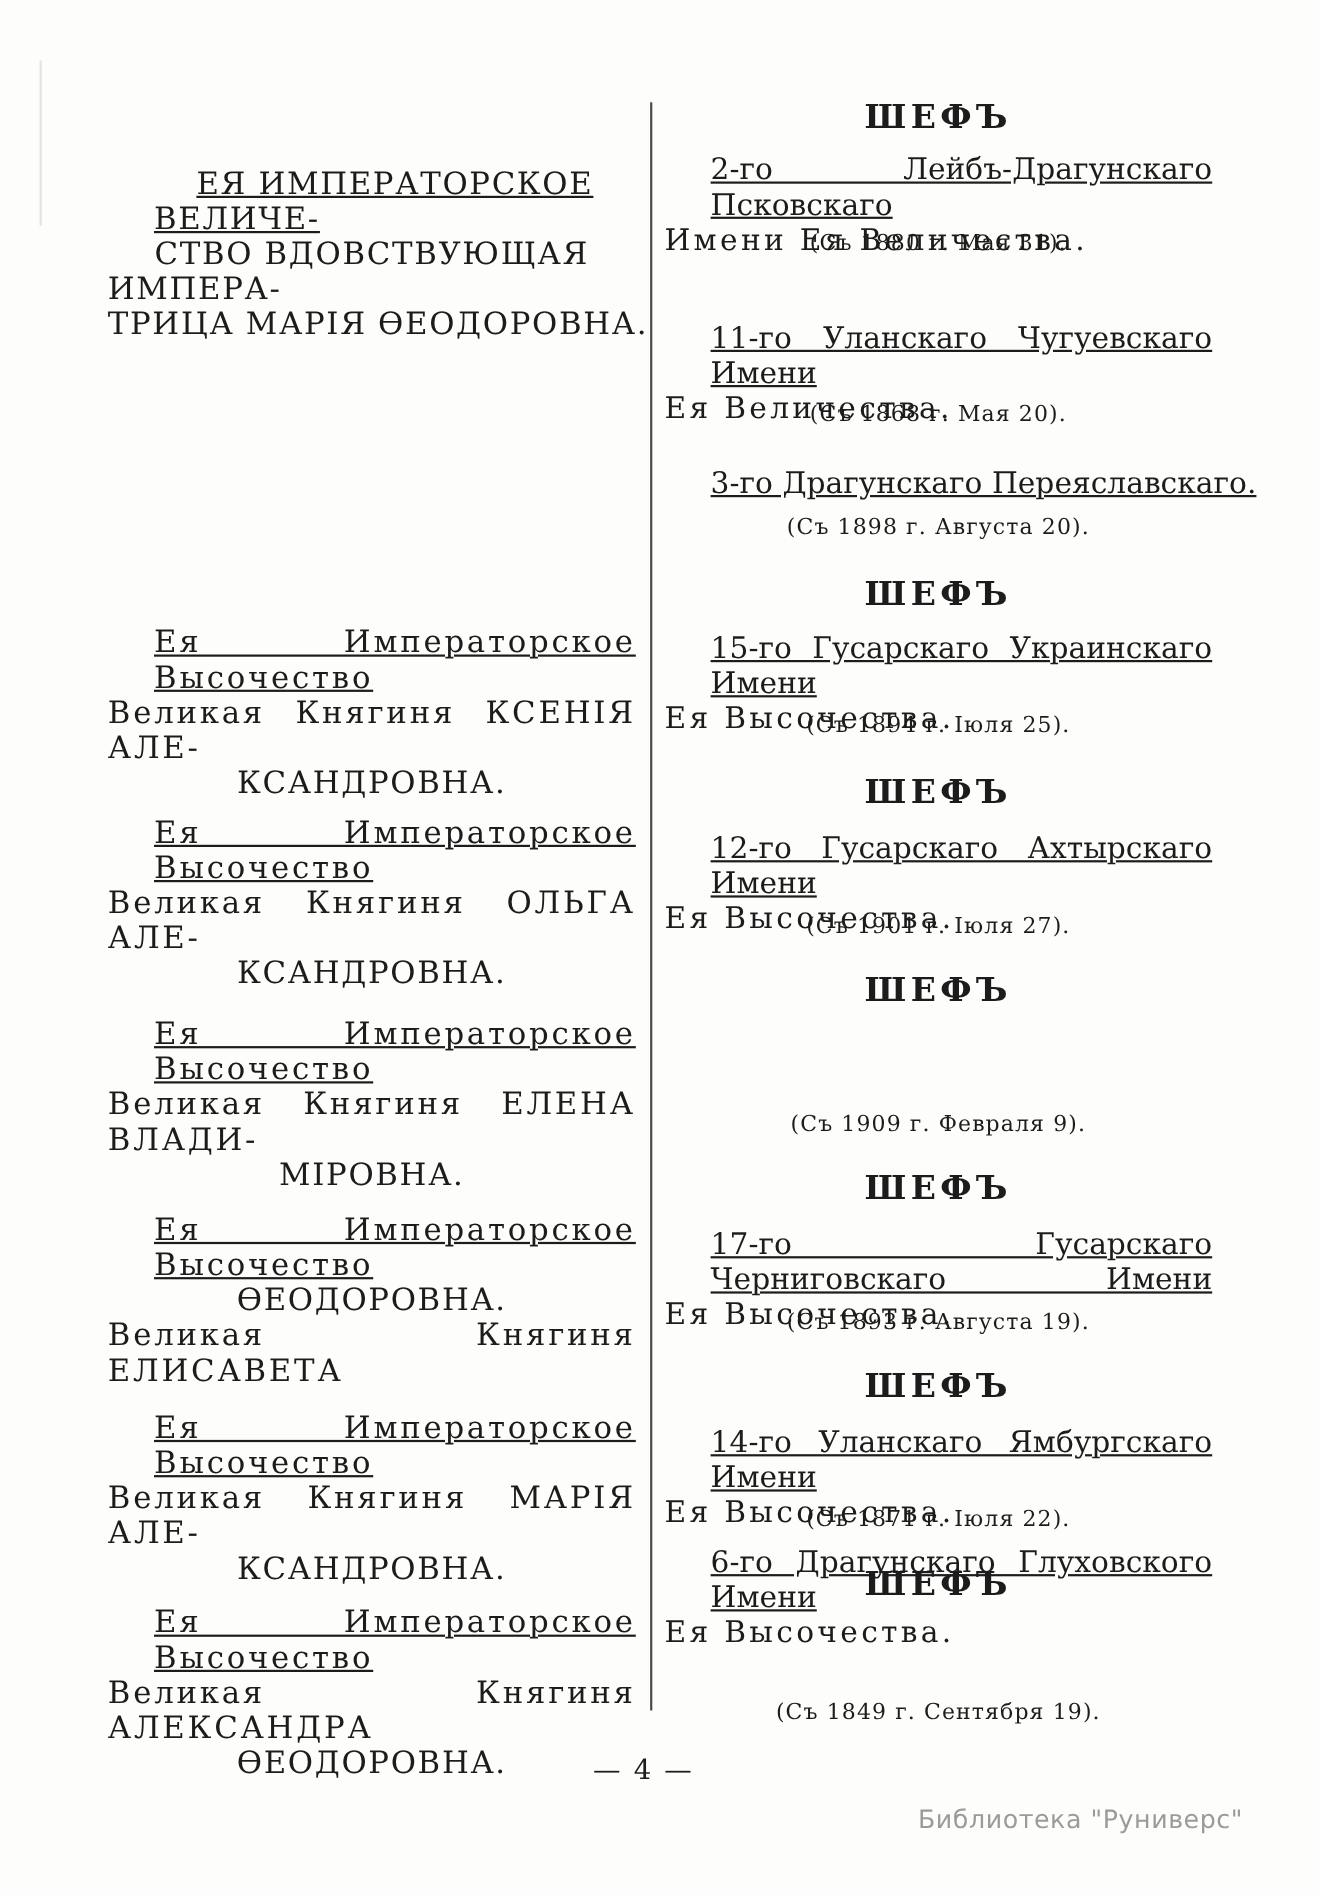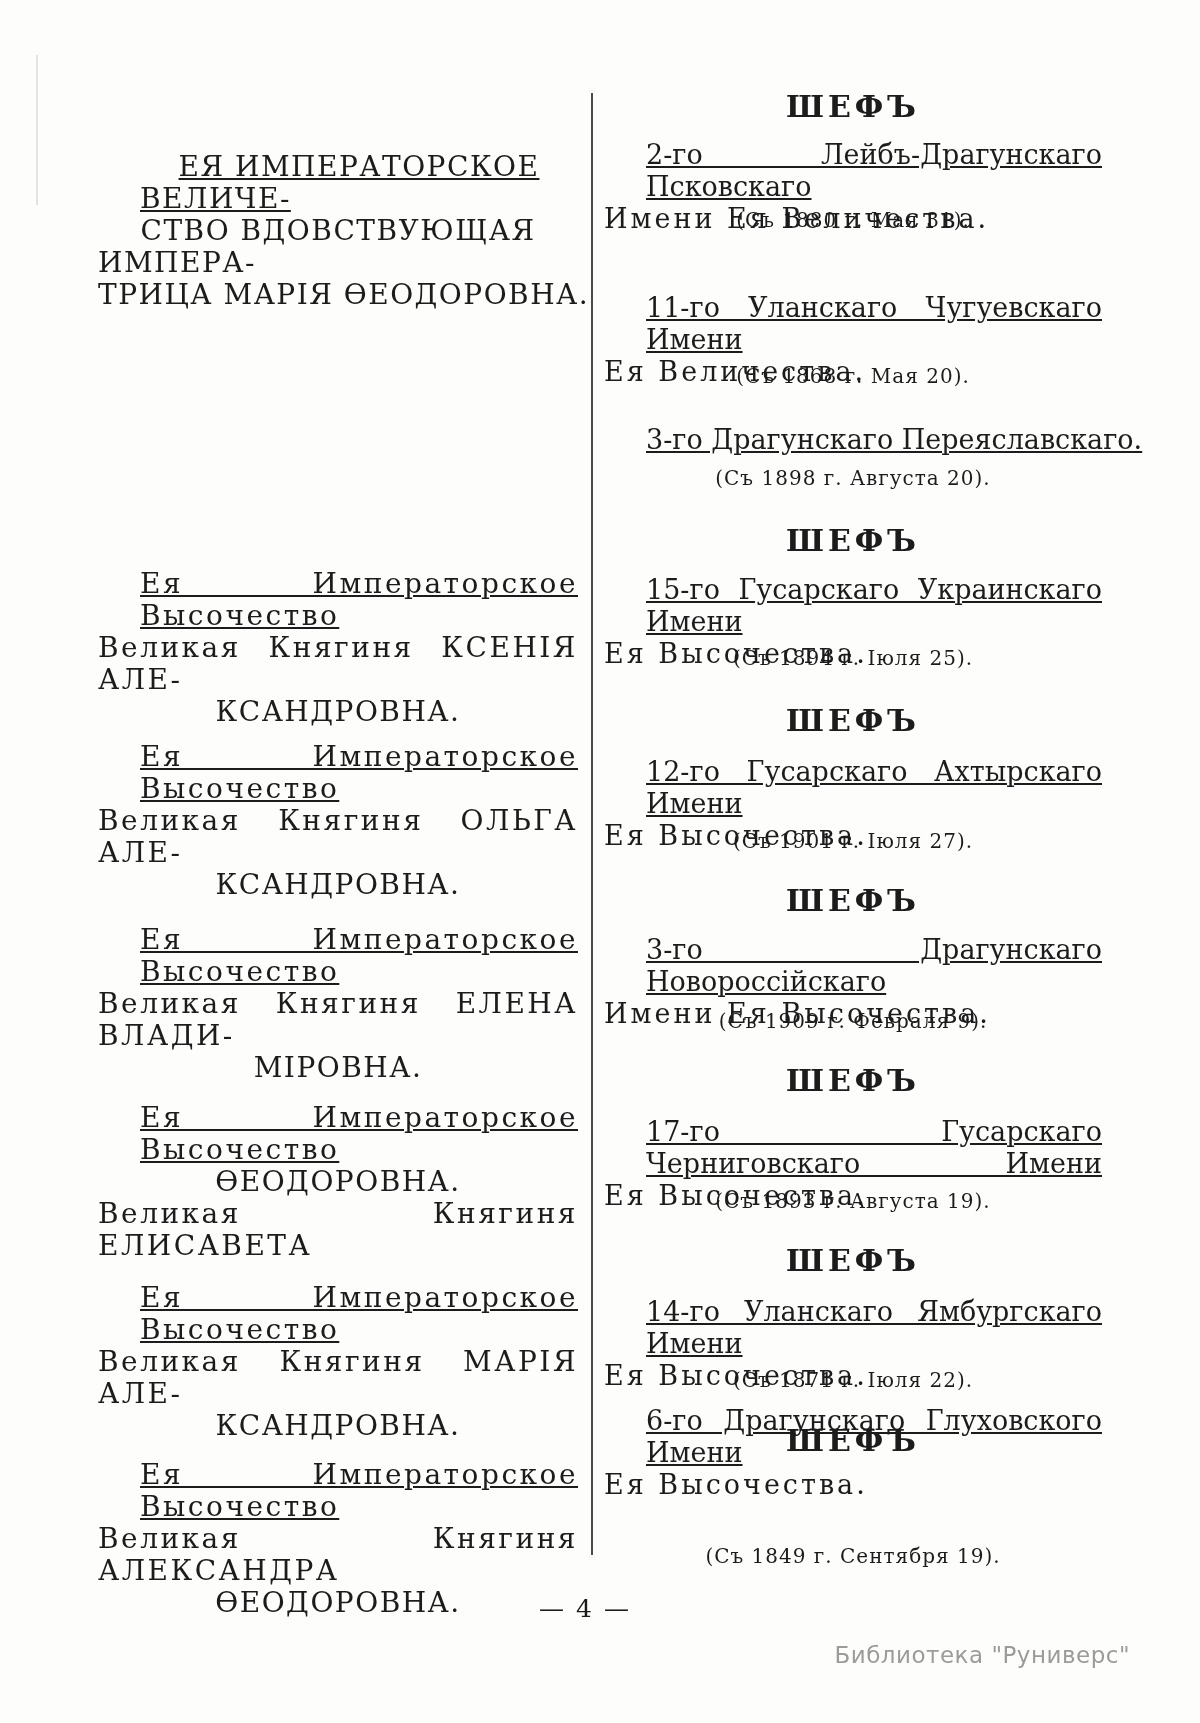--- a/index.html
+++ b/index.html
@@ -137,24 +137,20 @@
     <div class="chief" style="top:704px">ШЕФЪ</div>
 
     <div class="reg" style="top:756px">
       <div class="ln indent just">12-го Гусарскаго Ахтырскаго Имени</div>
       <div class="ln sp2">Ея Высочества.</div>
     </div>
     <div class="date" style="top:827px">(Съ 1901 г. Іюля 27).</div>
 
     <div class="chief" style="top:884px">ШЕФЪ</div>
 
-    <div class="reg" style="top:934px">
-      <div class="ln indent just">3-го Драгунскаго Новороссійскаго</div>
-      <div class="ln sp2">Имени Ея Высочества.</div>
-    </div>
     <div class="date" style="top:1007px">(Съ 1909 г. Февраля 9).</div>
 
     <div class="chief" style="top:1064px">ШЕФЪ</div>
 
     <div class="reg" style="top:1116px">
       <div class="ln indent just">17-го Гусарскаго Черниговскаго Имени</div>
       <div class="ln sp2">Ея Высочества.</div>
     </div>
     <div class="date" style="top:1187px">(Съ 1893 г. Августа 19).</div>
 

